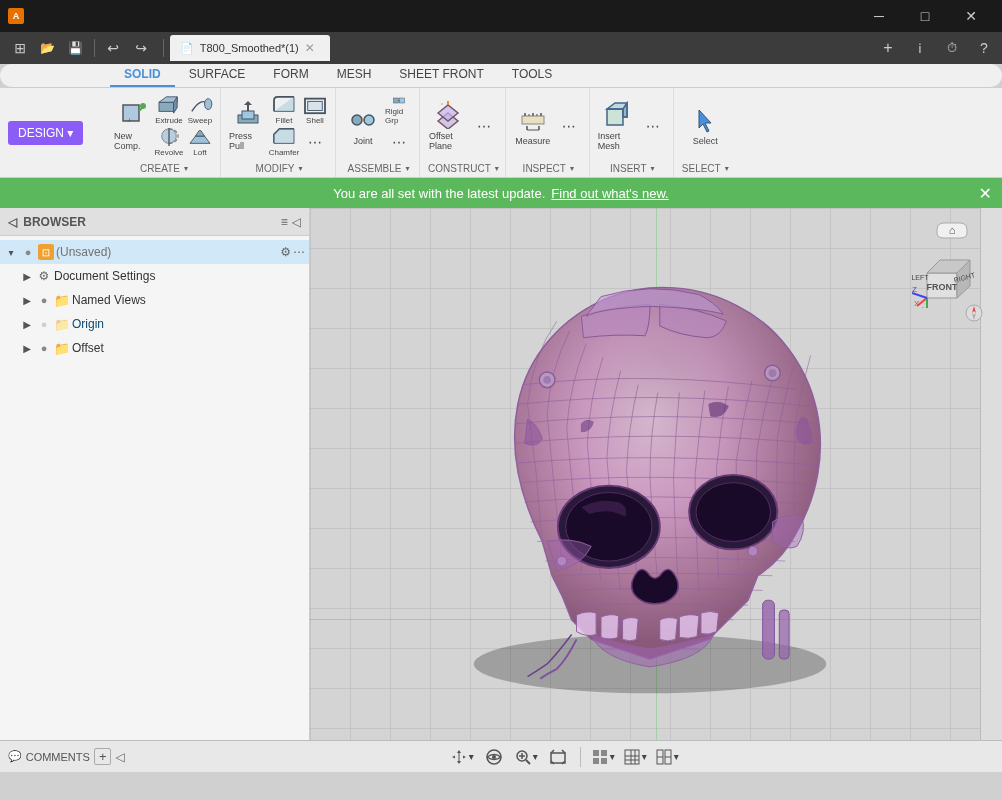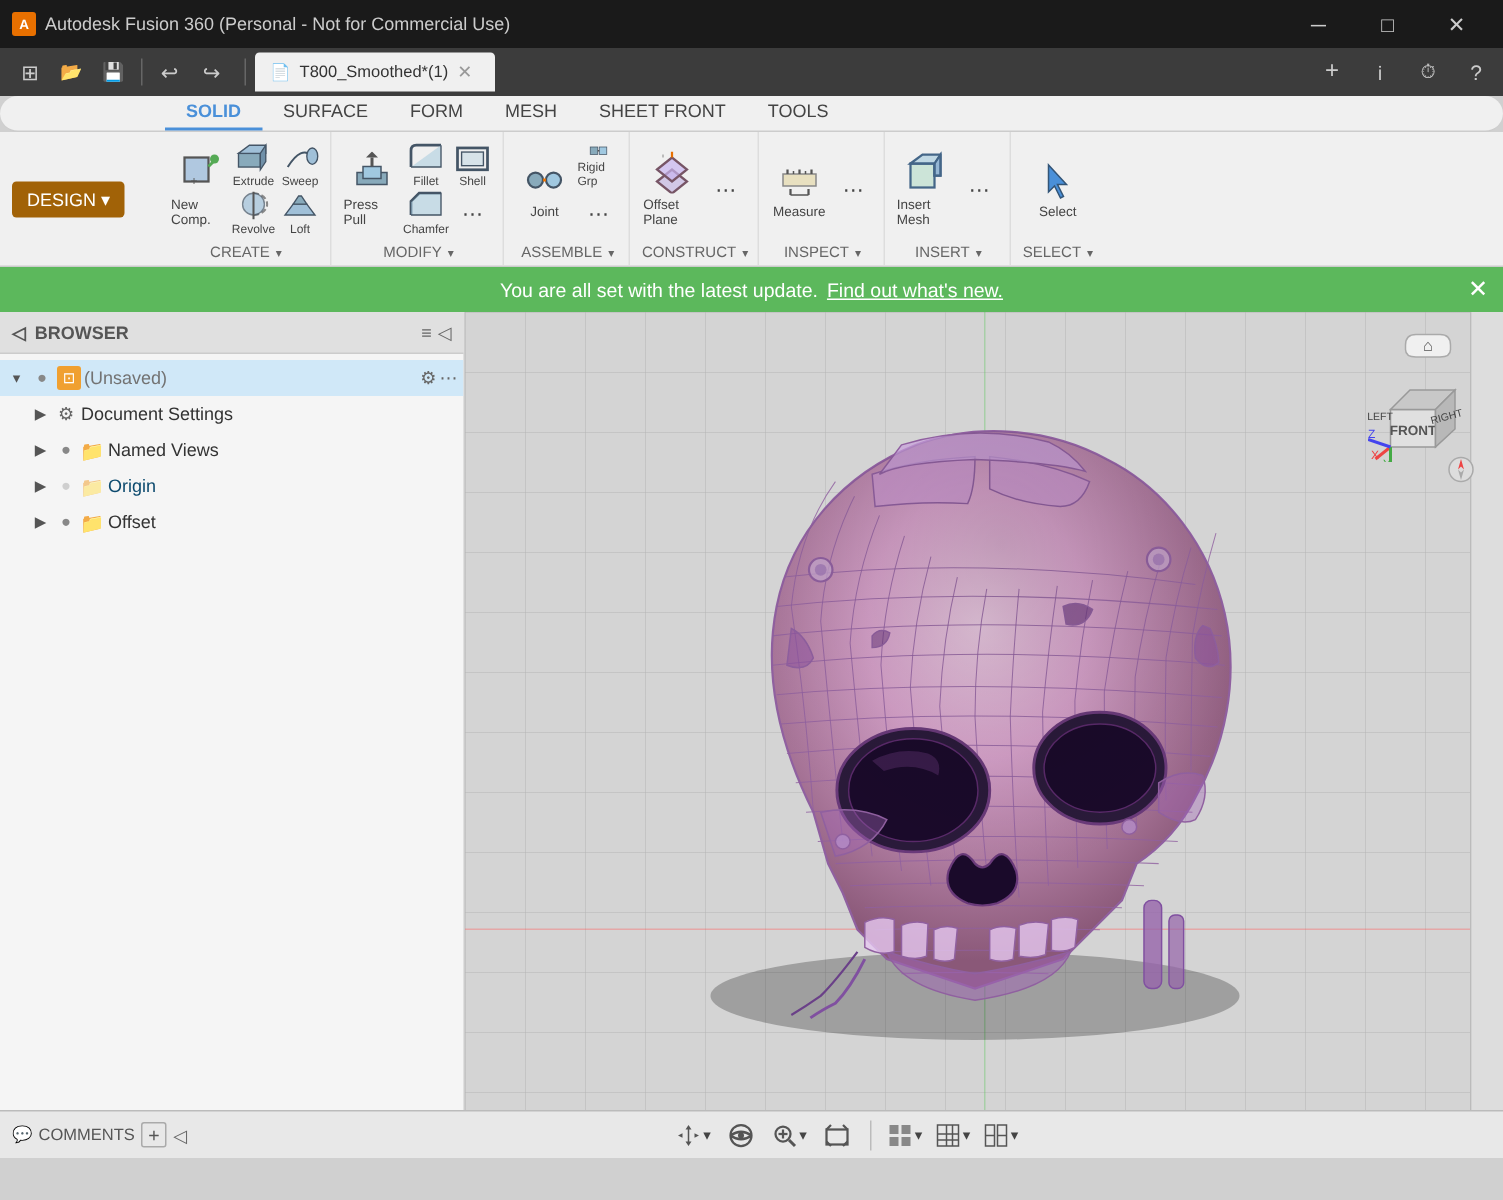--- a/index.html
+++ b/index.html
@@ -330,21 +330,20 @@
 
     
     .dd-arrow { font-size: 8px; color: #666; margin-left: 2px; }
   </style>
 </head>
 <body>
 
 <div id="title-bar">
   <div id="title-bar-left">
     <div id="title-bar-logo">A</div>
-    <span id="title-bar-title">Autodesk Fusion 360 (Personal - Not for Commercial Use)</span>
   </div>
   <div id="title-bar-controls">
     <div class="title-btn">─</div>
     <div class="title-btn">□</div>
     <div class="title-btn close">✕</div>
   </div>
 </div>
 
 <div style="display:flex; background:#3c3c3c; height:32px; align-items:center;">
 
@@ -377,21 +376,21 @@
   <div class="ribbon-tab active">SOLID</div>
   <div class="ribbon-tab">SURFACE</div>
   <div class="ribbon-tab">FORM</div>
   <div class="ribbon-tab">MESH</div>
   <div class="ribbon-tab">SHEET FRONT</div>
   <div class="ribbon-tab">TOOLS</div>
 </div>
 
 <div id="ribbon" style="height:90px;background:#f0f0f0;display:flex;align-items:stretch;padding:0 4px;position:relative;border-bottom:1px solid #ccc;">
 
-  <div id="design-btn" style="position:absolute;top:50%;left:8px;transform:translateY(-50%);background:#a16207;color:#fff;padding:5px 10px;border-radius:3px;font-size:12px;cursor:pointer;display:flex;align-items:center;gap:4px;z-index:10;">
+  <div id="design-btn" style="position:absolute;top:50%;left:8px;transform:translateY(-50%);background:#8b5cf6;color:#fff;padding:5px 10px;border-radius:3px;font-size:12px;cursor:pointer;display:flex;align-items:center;gap:4px;z-index:10;">
     <span>DESIGN ▾</span>
   </div>
 
   <div class="ribbon-group" style="padding-left:110px;">
     <div class="ribbon-group-icons">
 
       <div class="ribbon-icon">
         <div class="ribbon-icon-img">
           <svg width="28" height="28" viewBox="0 0 28 28">
             <rect x="4" y="4" width="16" height="16" fill="#b0c8e0" stroke="#555" stroke-width="1.5"></rect>

